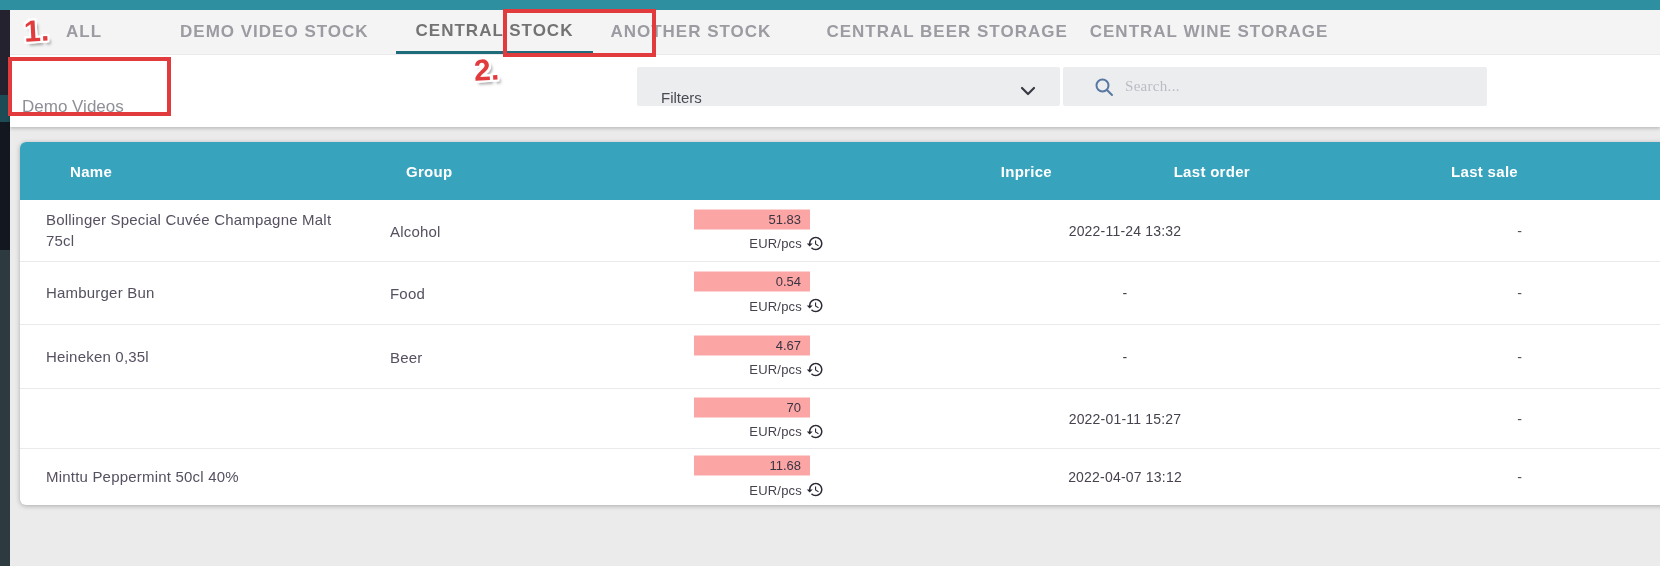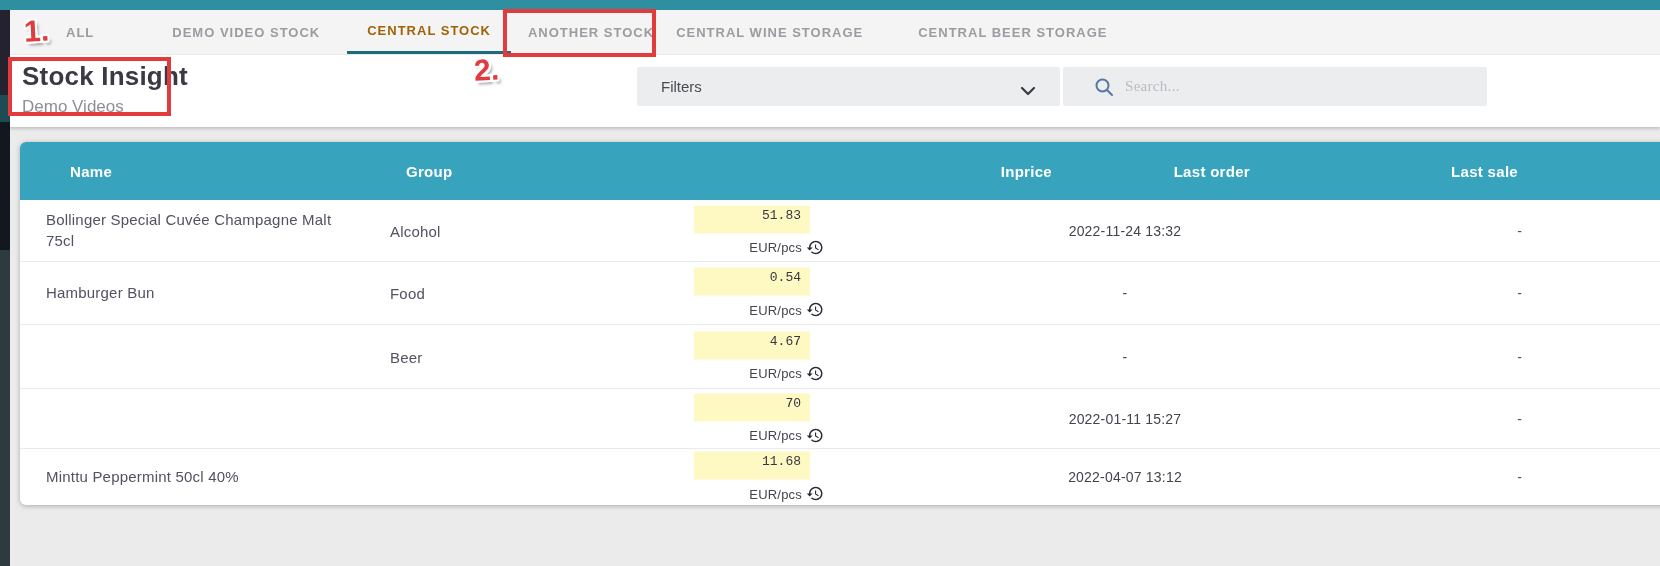--- a/index.html
+++ b/index.html
@@ -21,44 +21,44 @@
   .strip.s3 { top:122px; height:128px; background:#13171f; }
   .strip.s4 { top:250px; height:316px; background:#2d3b41; }
 
   
   .tab-bar {
     position:absolute; left:10px; top:10px; width:1650px; height:45px;
     background:#f4f4f5; display:flex; align-items:stretch;
     border-bottom:1px solid #ececee;
   }
   .tab {
-    display:flex; align-items:center; font-size:13px; font-weight:700;
+    display:flex; align-items:center; font-size:17px; font-weight:700;
     letter-spacing:1px; color:#9b9ba1; text-transform:uppercase;
     cursor:pointer; white-space:nowrap;text-align:center;
   }
   .tab.t1 { margin-left:56px; }
   .tab.t2 { margin-left:78px; }
-  .tab.t3 { margin-left:27px; padding:0 20px; color:#a16207;
+  .tab.t3 { margin-left:27px; padding:0 20px; color:#737373;
             border-bottom:3px solid #1e6b7c; }
   .tab.t4 { margin-left:17px; }
   .tab.t5 { margin-left:55px; }
   .tab.t6 { margin-left:22px; }
 
   
   .header {
     position:absolute; left:10px; top:55px; width:1650px; height:72px;
     background:#ffffff; box-shadow:0 2px 3px rgba(0,0,0,0.18);
   }
   .page-title { position:absolute; left:12px; top:6px; font-size:26px; font-weight:600;
                 color:#3a3a44; letter-spacing:0.2px; }
   .page-subtitle { position:absolute; left:12px; top:42px; font-size:17px; color:#8f8f97; }
 
   .filters-box {
     position:absolute; left:627px; top:12px; width:423px; height:39px;
-    background:#ecedef; border-radius:2px; display:flex; align-items:center;
+    background:#ecedef; border-radius:2px; display:flex; align-items:flex-end;
     cursor:pointer;
   }
   .filters-label { margin-left:24px; font-size:15px; color:#4a4a52; }
   .filters-chevron { position:absolute; right:24px; top:15px; }
 
   .search-box {
     position:absolute; left:1053px; top:12px; width:424px; height:39px;
     background:#ecedef; border-radius:2px; display:flex; align-items:center;
   }
   .search-icon { margin-left:30px; display:flex; }
@@ -97,23 +97,23 @@
   .cell { position:absolute; top:50%; transform:translateY(-50%);
           font-size:15px; color:#565060; letter-spacing:0.2px; }
   .cell.name  { left:26px; width:292px; line-height:1.45; }
   .cell.group { left:370px; }
   .cell.lastorder { left:980px;  width:250px; text-align:center; font-size:14px; color:#47424d; }
   .cell.lastsale  { left:1282px; width:220px; text-align:right; font-size:14px; color:#55505c; }
 
   .price-block { position:absolute; left:654px; top:50%; transform:translateY(-50%);
                  width:150px; }
   .price-chip {
-    margin-left:20px; width:116px; height:28px; background:#fef9c3;
+    margin-left:20px; width:116px; height:20px; background:#fca5a5;
     font-size:13px; color:#3a3542; text-align:right; line-height:20px;
-    padding-right:9px; cursor:text;font-family:Liberation Mono, monospace;
+    padding-right:9px; cursor:text;
   }
   .unit-line { margin-top:5px; display:flex; justify-content:flex-end;
                align-items:center; }
   .unit-text { font-size:13px; color:#47424d; letter-spacing:0.2px; }
   .history-icon { margin-left:4px; display:flex; cursor:pointer; }
 
   
   .anno-box { position:absolute; border:4px solid #e23b3e; pointer-events:none; }
   .anno-box.title-box   { left:8px;  top:57px; width:163px; height:59px; }
   .anno-box.another-box { left:503px; top:9px;  width:153px; height:48px; }
@@ -137,26 +137,25 @@
   <div class="strip s1"></div>
   <div class="strip s2"></div>
   <div class="strip s3"></div>
   <div class="strip s4"></div>
 
   <div class="tab-bar">
     <div class="tab t1">ALL</div>
     <div class="tab t2">DEMO VIDEO STOCK</div>
     <div class="tab t3">CENTRAL STOCK</div>
     <div class="tab t4">ANOTHER STOCK</div>
+    <div class="tab t5">CENTRAL BEER STORAGE</div>
     <div class="tab t6">CENTRAL WINE STORAGE</div>
-    <div class="tab t5">CENTRAL BEER STORAGE</div>
   </div>
 
   <div class="header">
-    <div class="page-title">Stock Insight</div>
     <div class="page-subtitle">Demo Videos</div>
 
     <div class="filters-box">
       <span class="filters-label">Filters</span>
       <span class="filters-chevron">
         <svg width="16" height="10" viewBox="0 0 16 10">
             <path d="M2 2l6 6 6-6" fill="none" stroke="#3a3a44" stroke-width="2.2" stroke-linecap="round" stroke-linejoin="round"></path>
           </svg>
       </span>
     </div>
@@ -211,20 +210,21 @@
                 <path fill="#2e2a36" d="M13 3c-4.97 0-9 4.03-9 9H1l3.89 3.89.07.14L9 12H6c0-3.87 3.13-7 7-7s7 3.13 7 7-3.13 7-7 7c-1.93 0-3.68-.79-4.94-2.06l-1.42 1.42C8.27 19.99 10.51 21 13 21c4.97 0 9-4.03 9-9s-4.03-9-9-9zm-1 5v5l4.28 2.54.72-1.21-3.5-2.08V8H12z"></path>
               </svg>
           </span>
         </div>
       </div>
       <div class="cell lastorder">-</div>
       <div class="cell lastsale">-</div>
     </div>
 
     <div class="row r2">
+      <div class="cell name">Heineken 0,35l</div>
       <div class="cell group">Beer</div>
       <div class="price-block">
         <div class="price-chip">4.67</div>
         <div class="unit-line">
           <span class="unit-text">EUR/pcs</span>
           <span class="history-icon">
             <svg width="18" height="18" viewBox="0 0 24 24">
                 <path fill="#2e2a36" d="M13 3c-4.97 0-9 4.03-9 9H1l3.89 3.89.07.14L9 12H6c0-3.87 3.13-7 7-7s7 3.13 7 7-3.13 7-7 7c-1.93 0-3.68-.79-4.94-2.06l-1.42 1.42C8.27 19.99 10.51 21 13 21c4.97 0 9-4.03 9-9s-4.03-9-9-9zm-1 5v5l4.28 2.54.72-1.21-3.5-2.08V8H12z"></path>
               </svg>
           </span>

